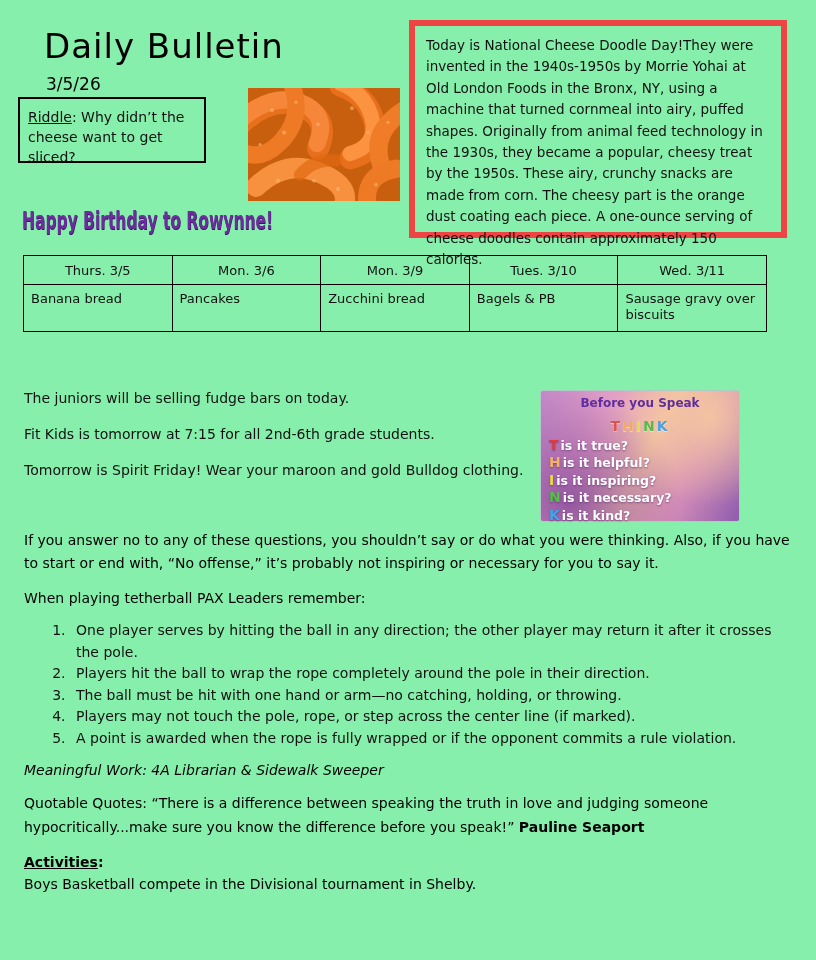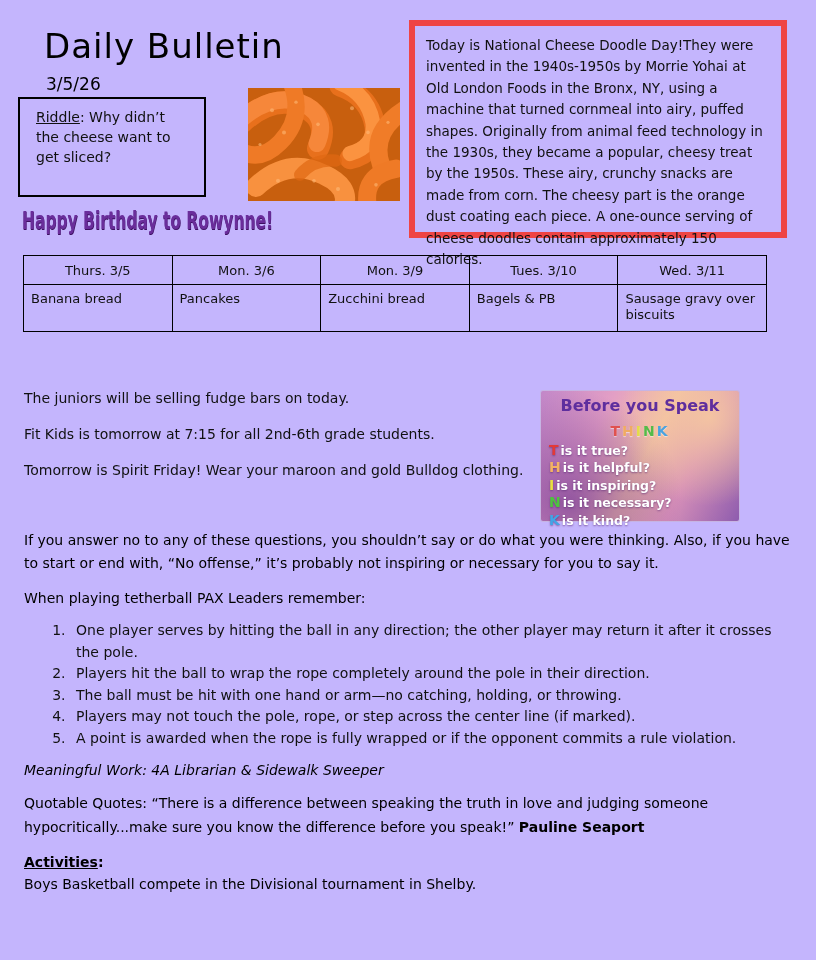--- a/index.html
+++ b/index.html
@@ -1,40 +1,40 @@
 <!DOCTYPE html>
 <html><head>
 <meta charset="utf-8">
 <style>
   * { margin: 0; padding: 0; box-sizing: border-box; }
   html, body { background: #ffffff; }
   body { font-family: "DejaVu Sans", "Liberation Sans", sans-serif; color: #111; }
   .page {
     position: relative;
     width: 816px; height: 960px;
-    background: #c4b5fd;
+    background: #86efac;
     overflow: hidden;
   }
 
   
   .title {
     position: absolute; left: 44px; top: 26px;
     font-size: 34px; font-weight: 500; letter-spacing: 1px; color: #000;
   }
   .date {
     position: absolute; left: 46px; top: 74px;
     font-size: 17px; color: #000;
   }
 
   
   .riddle-box {
     position: absolute; left: 18px; top: 97px;
-    width: 188px; height: 100px;
+    width: 188px; height: 66px;
     border: 2px solid #000;
-    padding: 8px 16px;
+    padding: 8px 8px;
     font-size: 14px; line-height: 20px;
   }
   .riddle-box .u { text-decoration: underline; }
 
   
   .cheese-photo {
     position: absolute; left: 248px; top: 88px;
     width: 152px; height: 113px; display: block;
   }
 
@@ -89,21 +89,21 @@
     width: 198px; height: 130px;
     background:
       radial-gradient(circle at 85% 20%, rgba(246,200,160,0.9) 0%, rgba(246,200,160,0) 45%),
       radial-gradient(circle at 15% 85%, rgba(120,60,150,0.75) 0%, rgba(120,60,150,0) 55%),
       linear-gradient(118deg, #c287c8 0%, #e39fc5 28%, #f2c0a4 52%, #d68fb8 72%, #8e5cae 100%);
     border-radius: 2px;
     padding-top: 5px;
     box-shadow: 0 0 0 1px rgba(200,180,210,0.6);
   }
   .think-poster .poster-title {
-    text-align: center; font-size: 16px; font-weight: bold; color: #5e2e9e;
+    text-align: center; font-size: 12px; font-weight: bold; color: #5e2e9e;
   }
   .think-poster .poster-word {
     text-align: center; font-size: 14px; font-weight: bold; letter-spacing: 2px;
     text-shadow: 0 1px 1px rgba(255,255,255,0.55); margin-top: 8px;
   }
   .think-lines { padding-left: 8px; margin-top: 3px; }
   .think-line {
     font-size: 12.5px; font-weight: bold; color: #ffffff;
     line-height: 17.4px; white-space: nowrap;
     text-shadow: 0 1px 2px rgba(92,44,118,0.65);

